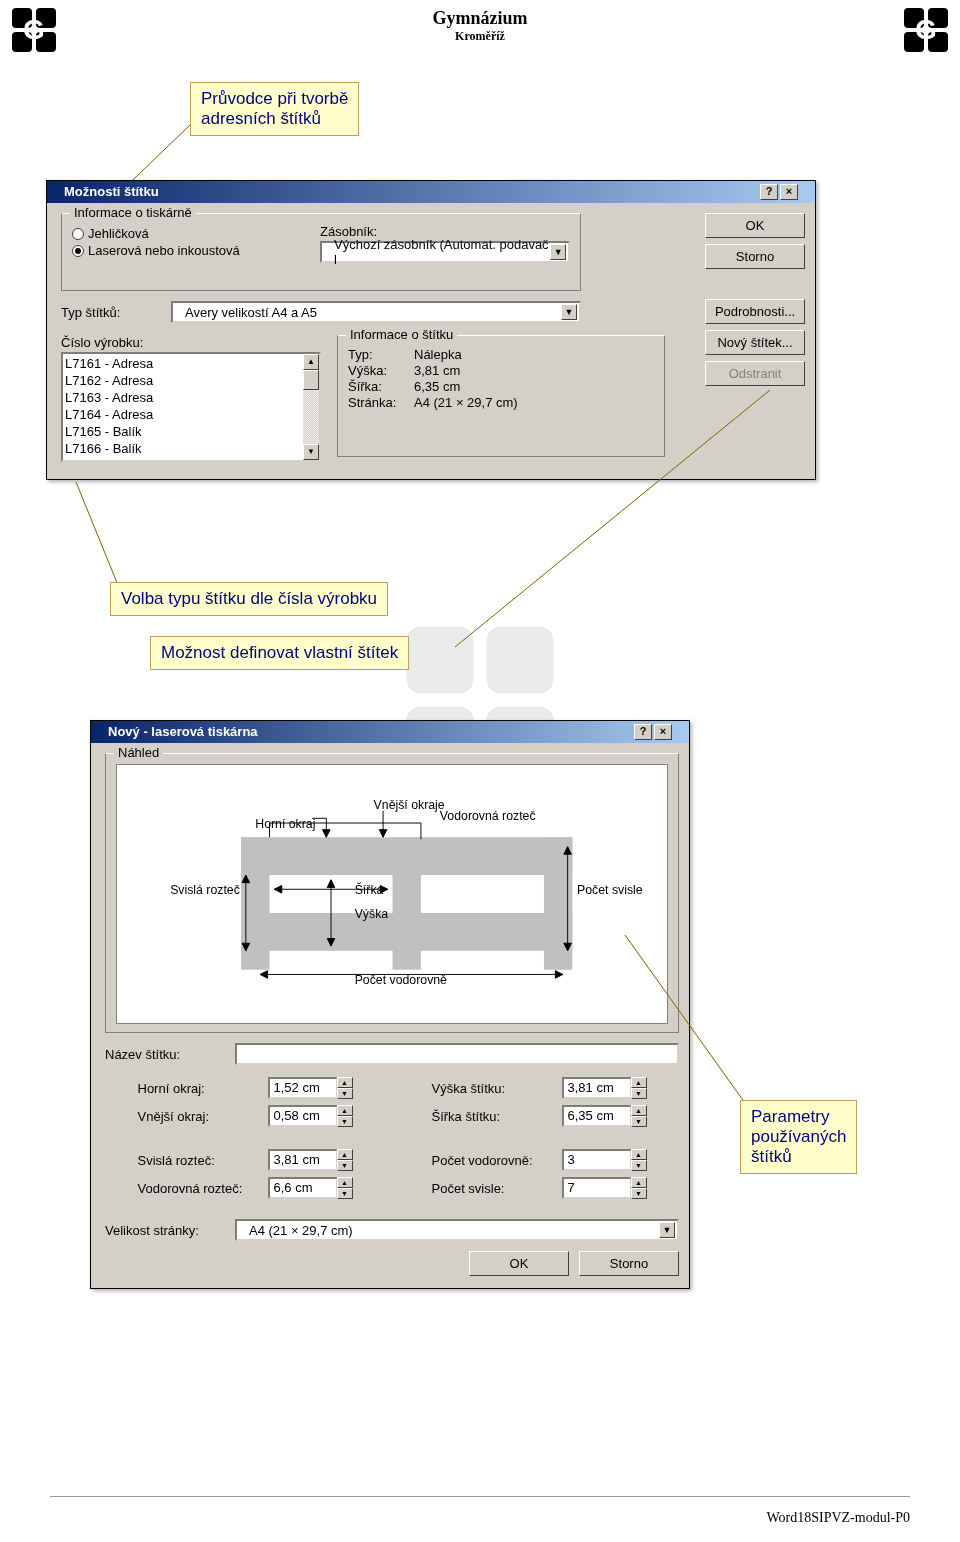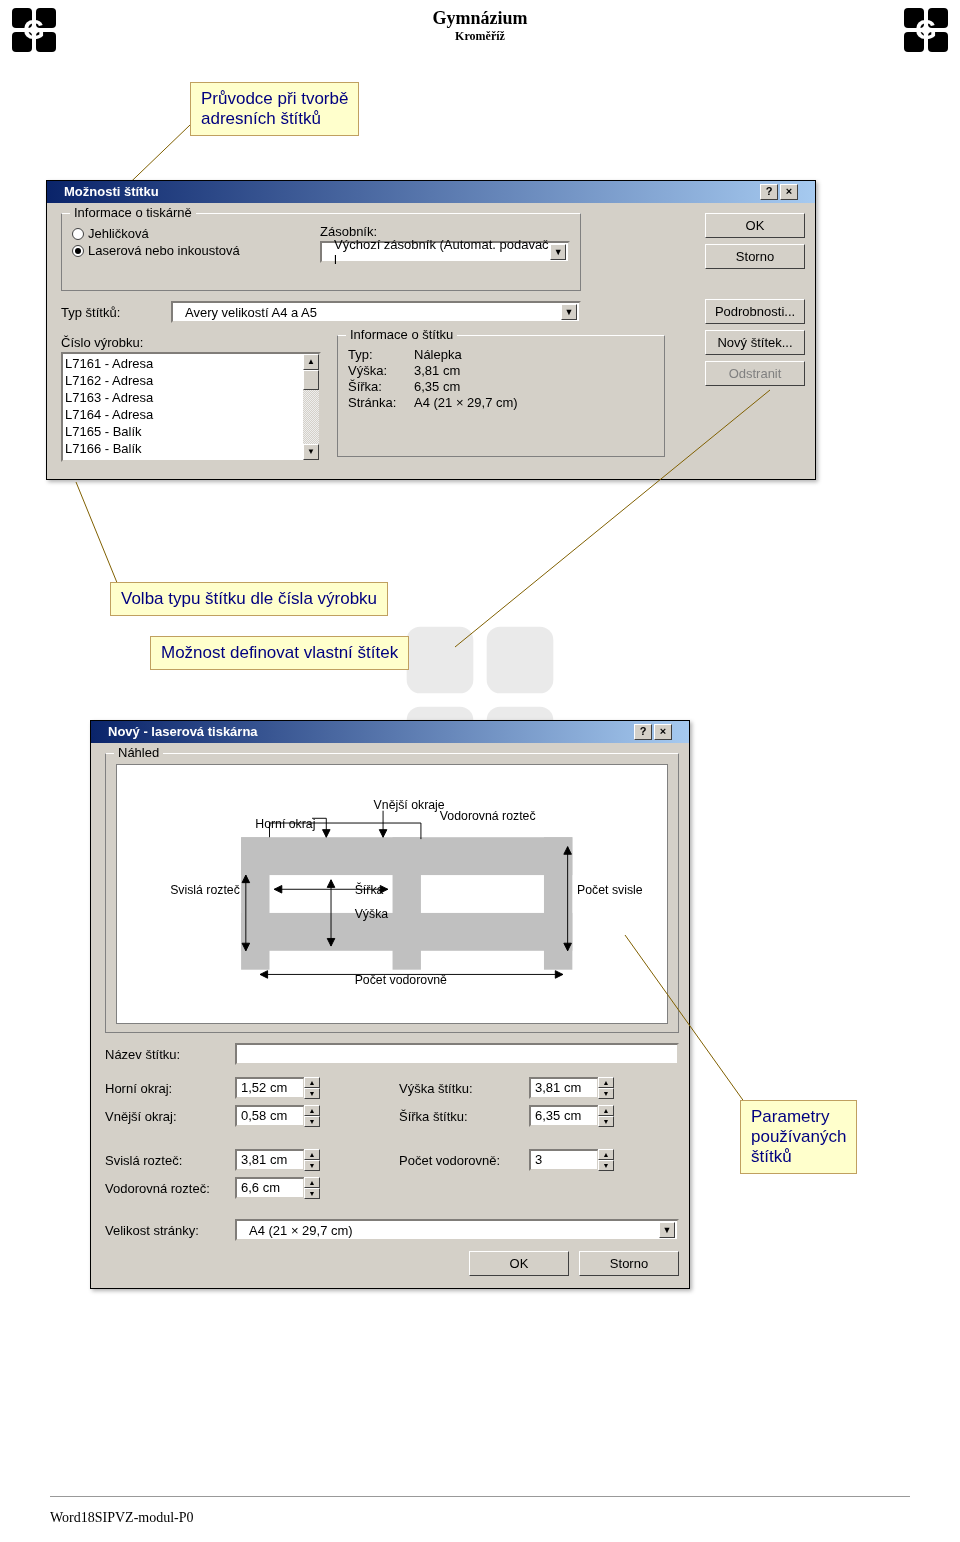--- a/index.html
+++ b/index.html
@@ -163,21 +163,21 @@
     background:#d4d0c8;
     border: 1px solid #fff;
     border-right-color:#404040; border-bottom-color:#404040;
   }
   .inforow { display: flex; gap: 6px; font-size: 13px; margin: 1px 0;}
   .inforow .k { width: 60px; }
   .footer {
     position: absolute;
     bottom: 16px; left: 0; right: 0;
     display: flex;
-    justify-content: flex-start;
+    justify-content: flex-end;
     padding: 0 50px;
     font-family: "Times New Roman", serif;
     font-size: 14px;
   }
   .textinput {
     background: #fff;
     border: 2px inset #d4d0c8;
     height: 22px;
     padding: 0 4px;
     line-height: 18px;
@@ -192,21 +192,21 @@
     display: flex; flex-direction: column;
     margin-left: -1px;
   }
   .spinner .spinbtns div {
     width: 16px; height: 11px;
     background:#d4d0c8;
     border: 1px solid #fff;
     border-right-color:#404040; border-bottom-color:#404040;
     font-size: 7px; text-align:center; line-height:9px;
   }
-  .field-row { display:flex; align-items:center; margin: 6px 0; }
+  .field-row { display:flex; align-items:center; margin: 6px 0; justify-content: center; }
   .field-row .flabel { width: 130px; font-size:13px; }
   .preview {
     background: #fff;
     height: 260px;
     border: 1px solid #808080;
     position: relative;
     margin: 6px 6px 4px 6px;
     padding-left: 20px;
   }
   .watermark {
@@ -511,20 +511,30 @@
         <div class="field-row">
           <span class="flabel">Počet vodorovně:</span>
           <div class="spinner">
               <div class="textinput">3</div>
               <div class="spinbtns">
                 <div>▲</div>
                 <div>▼</div>
               </div>
             </div>
         </div>
+        <div class="field-row">
+          <span class="flabel">Počet svisle:</span>
+          <div class="spinner">
+              <div class="textinput">7</div>
+              <div class="spinbtns">
+                <div>▲</div>
+                <div>▼</div>
+              </div>
+            </div>
+        </div>
       </div>
     </div>
     <div style="height:8px;"></div>
     <div class="field-row">
       <span class="flabel">Velikost stránky:</span>
       <div class="combo" style="flex:1;">
         <span>A4 (21 × 29,7 cm)</span>
         <span class="cbtn">▼</span>
       </div>
     </div>

